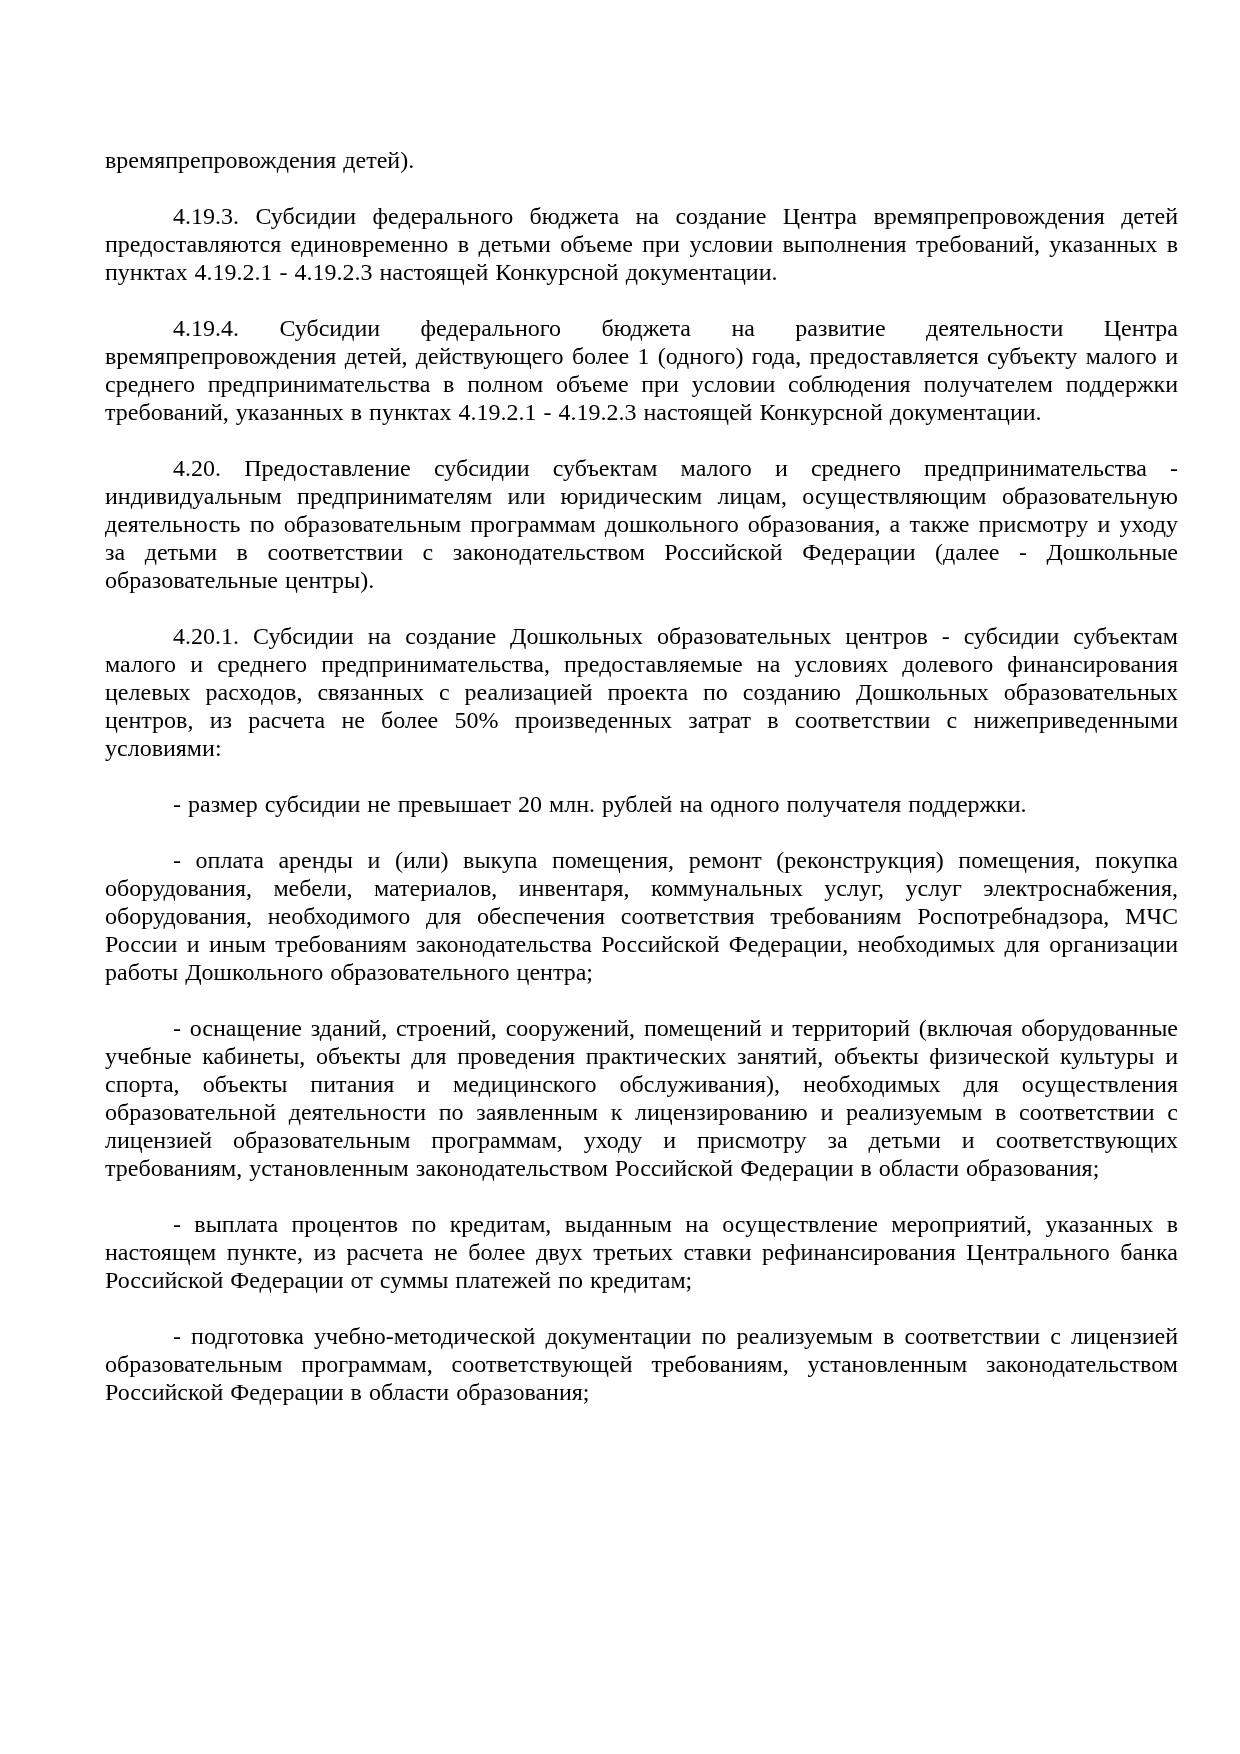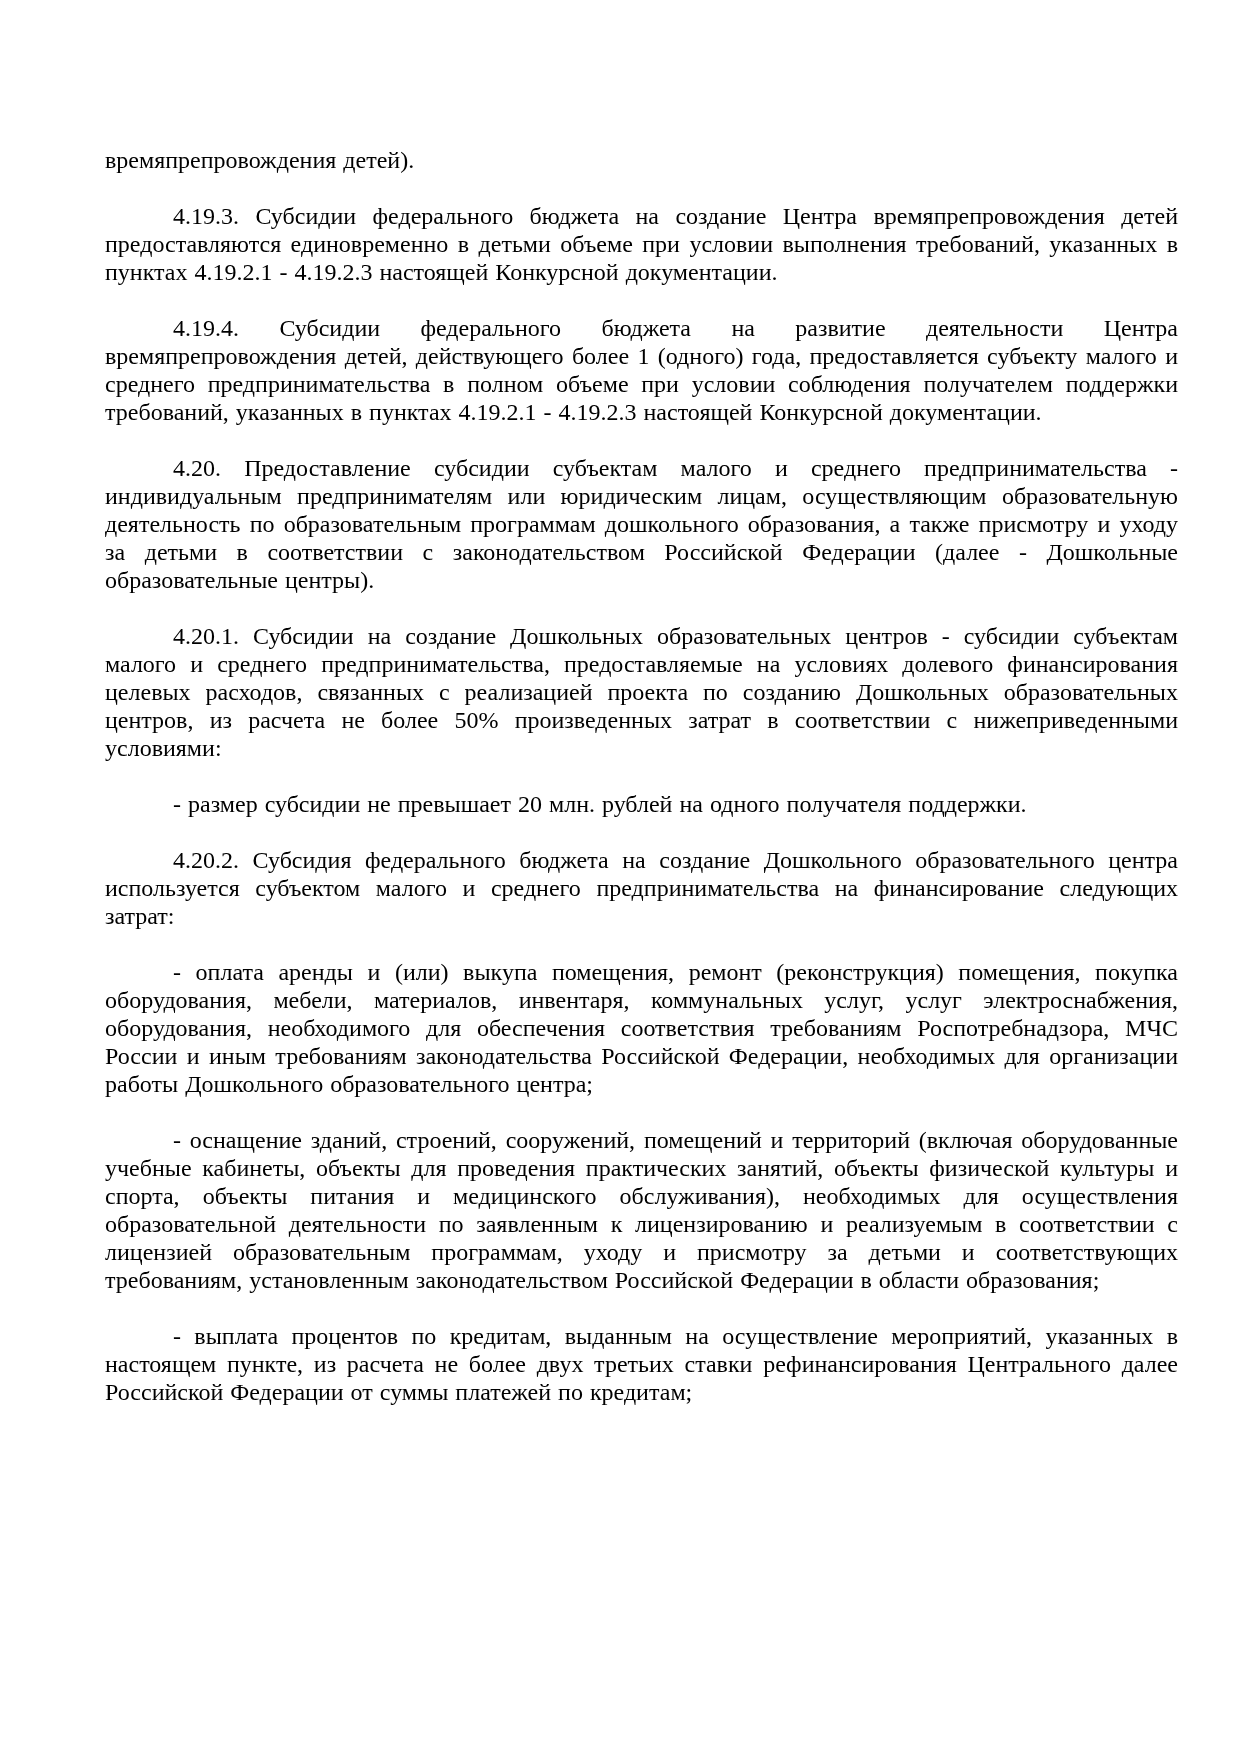--- a/index.html
+++ b/index.html
@@ -36,18 +36,18 @@
 <body>
 
 <div class="page">
   <div class="doc-body" id="doc-body">
       <p class="para">времяпрепровождения детей).</p>
       <p class="para indent">4.19.3. Субсидии федерального бюджета на создание Центра времяпрепровождения детей предоставляются единовременно в детьми объеме при условии выполнения требований, указанных в пунктах 4.19.2.1 - 4.19.2.3 настоящей Конкурсной документации.</p>
       <p class="para indent">4.19.4. Субсидии федерального бюджета на развитие деятельности Центра времяпрепровождения детей, действующего более 1 (одного) года, предоставляется субъекту малого и среднего предпринимательства в полном объеме при условии соблюдения получателем поддержки требований, указанных в пунктах 4.19.2.1 - 4.19.2.3 настоящей Конкурсной документации.</p>
       <p class="para indent">4.20. Предоставление субсидии субъектам малого и среднего предпринимательства - индивидуальным предпринимателям или юридическим лицам, осуществляющим образовательную деятельность по образовательным программам дошкольного образования, а также присмотру и уходу за детьми в соответствии с законодательством Российской Федерации (далее - Дошкольные образовательные центры).</p>
       <p class="para indent">4.20.1. Субсидии на создание Дошкольных образовательных центров - субсидии субъектам малого и среднего предпринимательства, предоставляемые на условиях долевого финансирования целевых расходов, связанных с реализацией проекта по созданию Дошкольных образовательных центров, из расчета не более 50% произведенных затрат в соответствии с нижеприведенными условиями:</p>
       <p class="para indent">- размер субсидии не превышает 20 млн. рублей на одного получателя поддержки.</p>
-      <p class="para indent">4.20.2. Субсидия федерального бюджета на создание Дошкольного образовательного центра используется субъектом малого и среднего предпринимательства на финансирование следующих затрат:</p>
       <p class="para indent">- оплата аренды и (или) выкупа помещения, ремонт (реконструкция) помещения, покупка оборудования, мебели, материалов, инвентаря, коммунальных услуг, услуг электроснабжения, оборудования, необходимого для обеспечения соответствия требованиям Роспотребнадзора, МЧС России и иным требованиям законодательства Российской Федерации, необходимых для организации работы Дошкольного образовательного центра;</p>
       <p class="para indent">- оснащение зданий, строений, сооружений, помещений и территорий (включая оборудованные учебные кабинеты, объекты для проведения практических занятий, объекты физической культуры и спорта, объекты питания и медицинского обслуживания), необходимых для осуществления образовательной деятельности по заявленным к лицензированию и реализуемым в соответствии с лицензией образовательным программам, уходу и присмотру за детьми и соответствующих требованиям, установленным законодательством Российской Федерации в области образования;</p>
-      <p class="para indent">- выплата процентов по кредитам, выданным на осуществление мероприятий, указанных в настоящем пункте, из расчета не более двух третьих ставки рефинансирования Центрального далее Российской Федерации от суммы платежей по кредитам;</p>
+      <p class="para indent">- выплата процентов по кредитам, выданным на осуществление мероприятий, указанных в настоящем пункте, из расчета не более двух третьих ставки рефинансирования Центрального банка Российской Федерации от суммы платежей по кредитам;</p>
+      <p class="para indent">- подготовка учебно-методической документации по реализуемым в соответствии с лицензией образовательным программам, соответствующей требованиям, установленным законодательством Российской Федерации в области образования;</p>
     </div>
 </div>
 
 </body></html>

